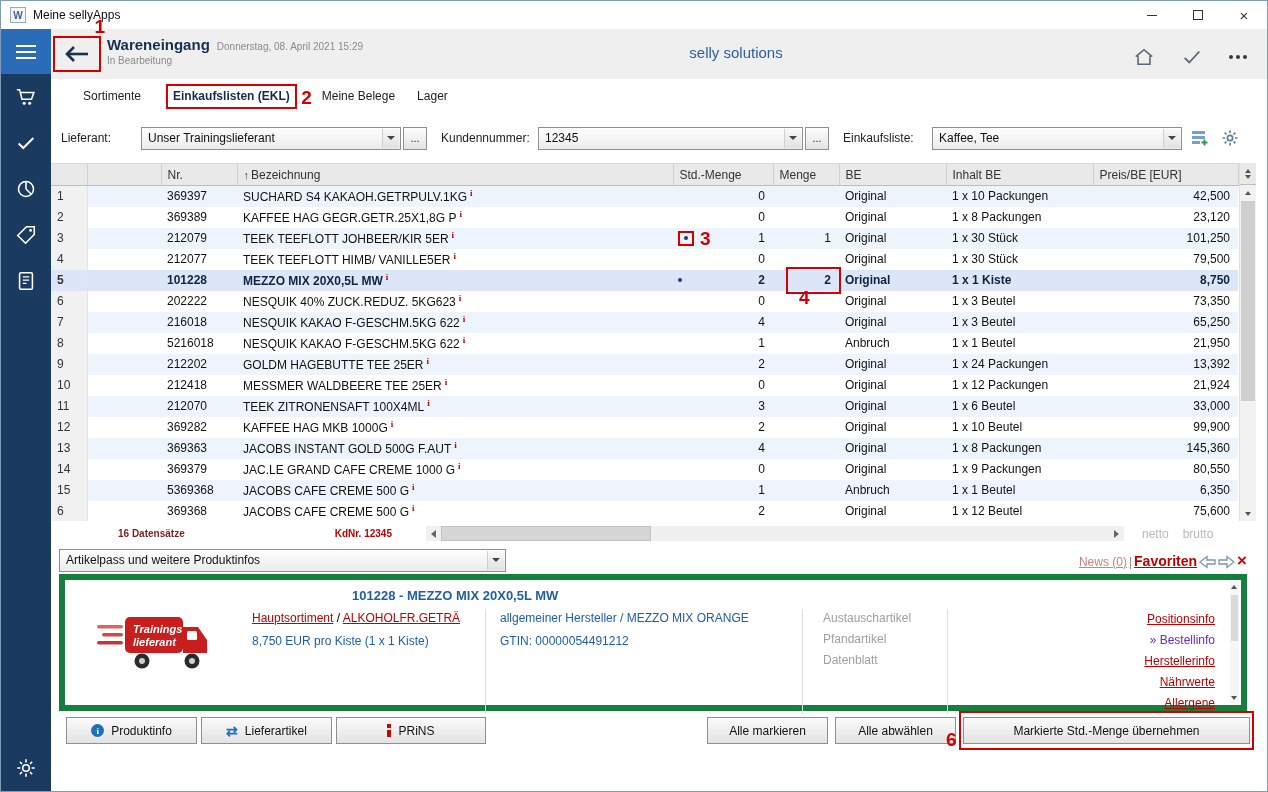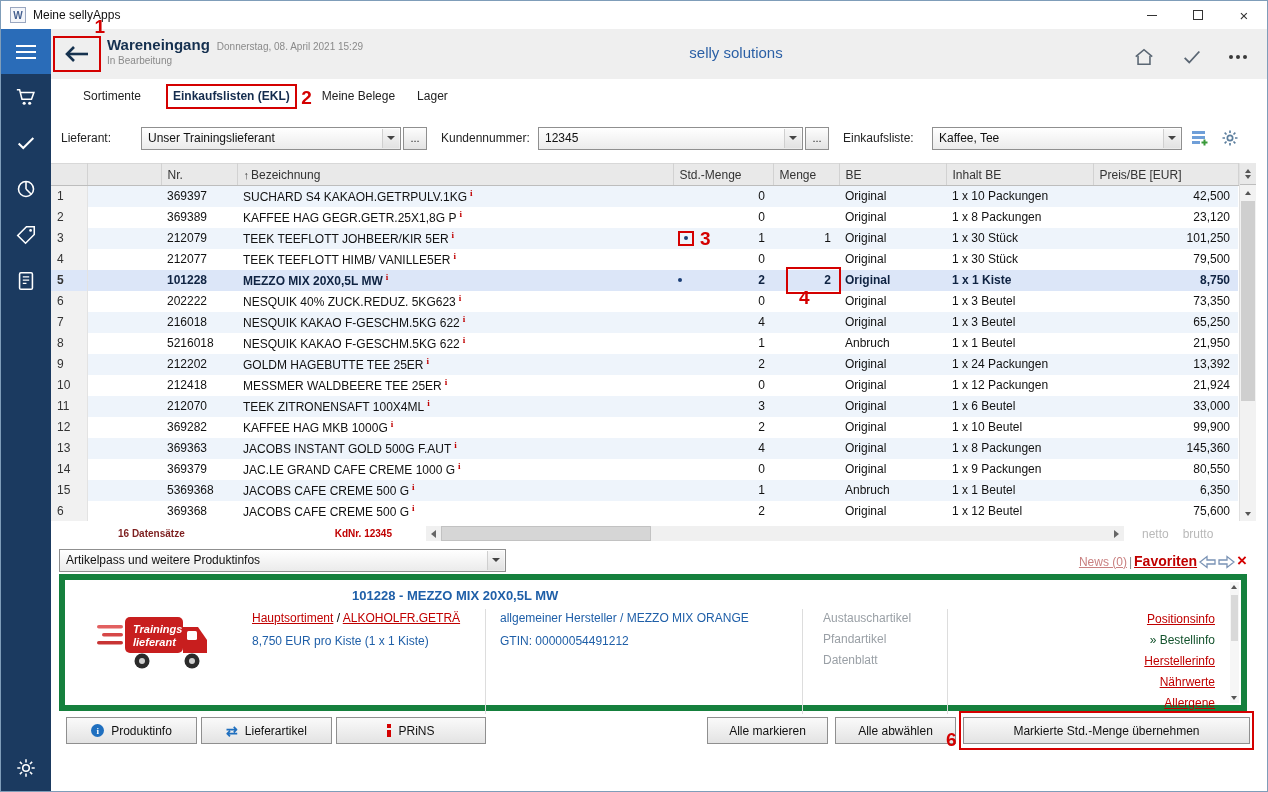--- a/index.html
+++ b/index.html
@@ -114,21 +114,21 @@
   .dp-col{font-size:12px;}
   .col-a{width:233px;flex:0 0 233px;padding-top:2px;}
   .col-a .line{margin-bottom:9px;white-space:nowrap;}
   .col-b{width:317px;flex:0 0 317px;border-left:1px solid #ddd;padding:2px 0 0 14px;}
   .col-b div{margin-bottom:9px;white-space:nowrap;}
   .col-c{width:145px;flex:0 0 145px;border-left:1px solid #ddd;padding:2px 0 0 20px;color:#9aa0a6;}
   .col-c div{margin-bottom:7px;white-space:nowrap;}
   .col-d{flex:1;border-left:1px solid #ddd;text-align:right;padding-right:26px;}
   .col-d div{line-height:21px;white-space:nowrap;}
   .red-link{color:#c00000;text-decoration:underline;cursor:pointer;}
-  .blue-link{color:#14532d;text-decoration:none;cursor:pointer;}
+  .blue-link{color:#6d28d9;text-decoration:none;cursor:pointer;}
   .blue-text{color:#1f5fa8;}
   .dp-scroll{position:absolute;top:2px;bottom:2px;right:2px;width:9px;background:#f6f6f6;}
   .dp-thumb{position:absolute;top:13px;height:46px;left:1px;right:1px;background:#d9d9d9;}
   .dp-up{position:absolute;top:3px;left:1px;}
   .dp-dn{position:absolute;bottom:3px;left:1px;}
 
   
   .footer{display:flex;align-items:flex-start;padding:6px 17px 0 15px;background:#fff;}
   .btn{height:27px;border:1px solid #8f8f8f;background:linear-gradient(#fafafa,#e3e3e3);font-size:12px;color:#111;display:flex;align-items:center;justify-content:center;gap:7px;font-family:inherit;cursor:pointer;white-space:nowrap;}
   .w131{width:131px;margin-right:4px;}

